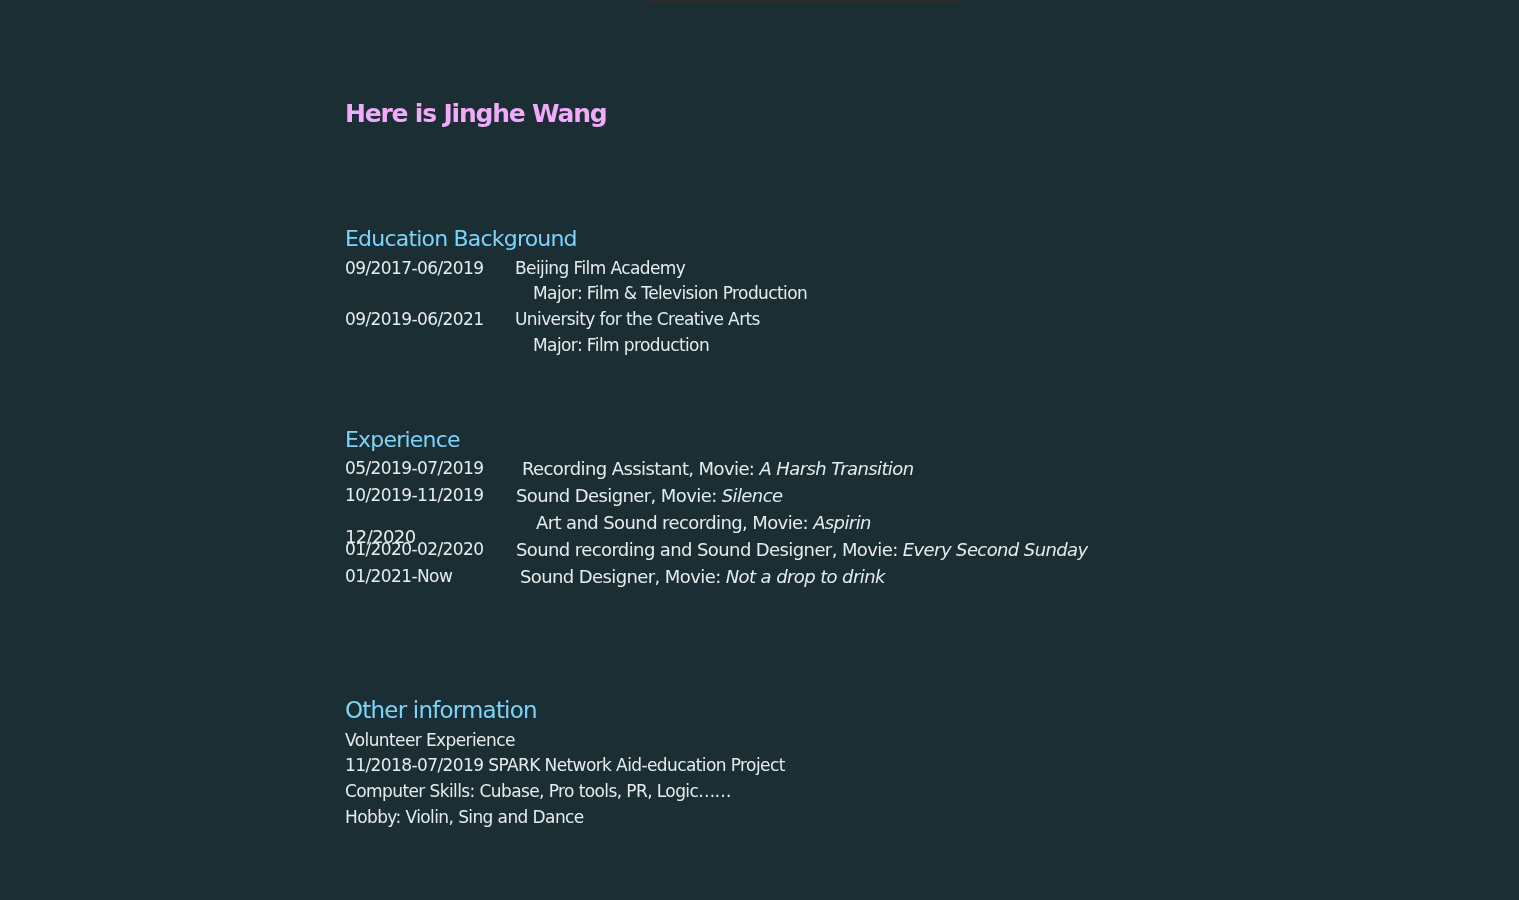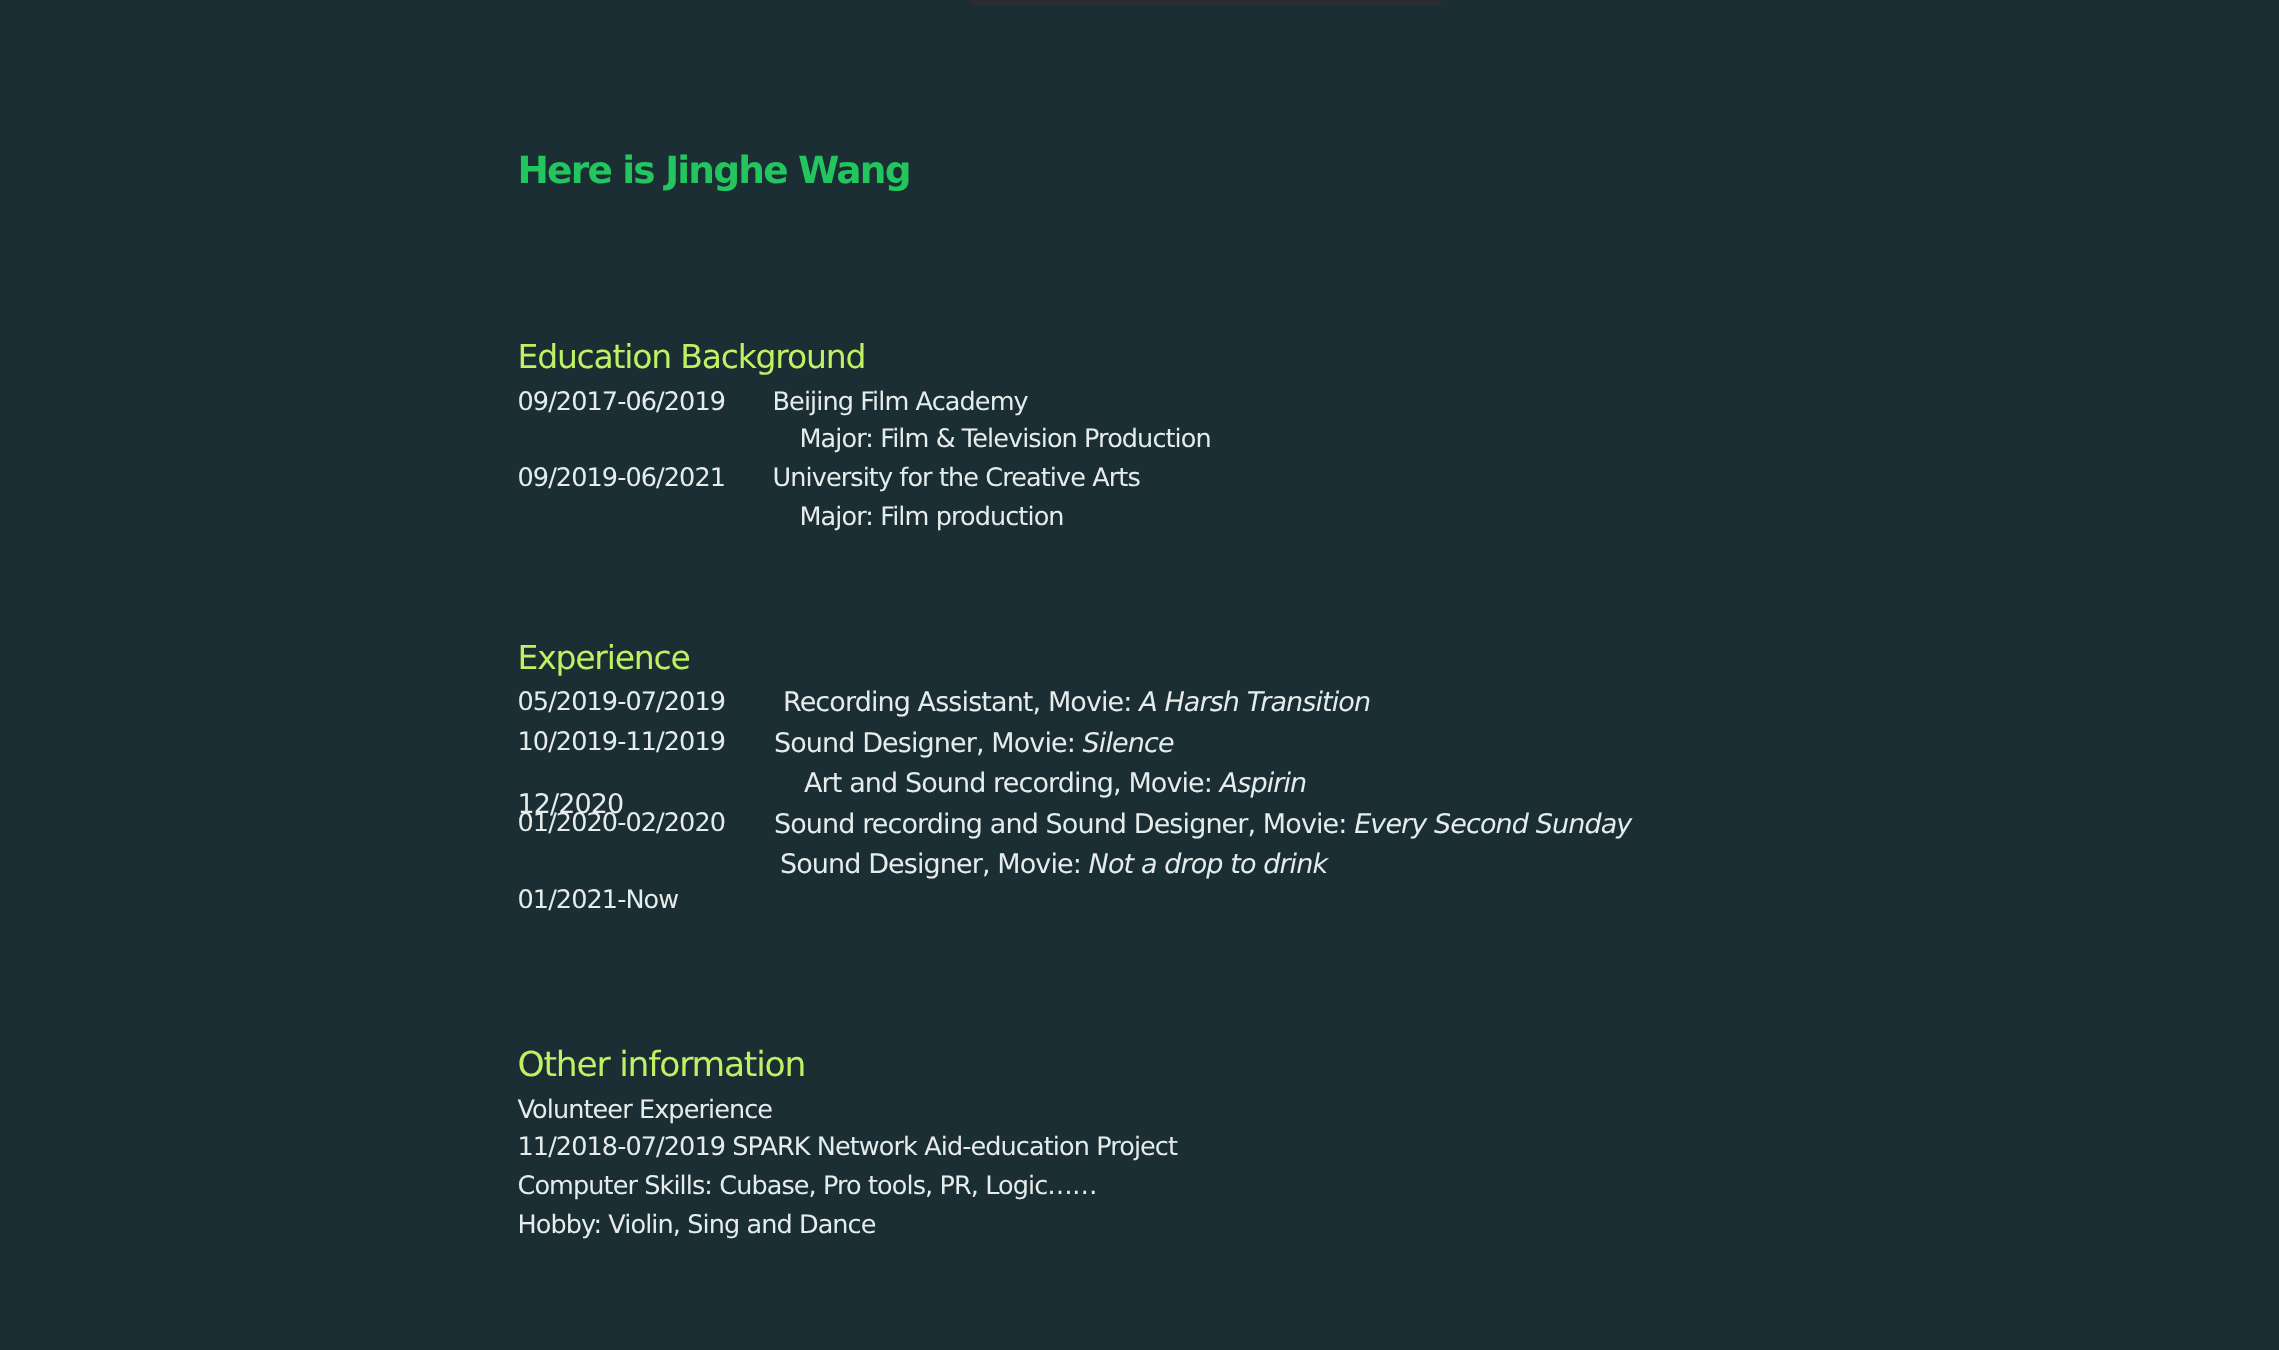--- a/index.html
+++ b/index.html
@@ -29,29 +29,29 @@
       top: 0;
       width: 900px;
     }
     .title {
       position: absolute;
       top: 99px;
       left: 0;
       font-size: 25px;
       font-weight: bold;
       letter-spacing: -1.2px;
-      color: #22c55e;
+      color: #f0abfc;
       white-space: nowrap;
     }
     .section-heading {
       position: absolute;
       left: 0;
       font-size: 22px;
       letter-spacing: -0.8px;
-      color: #bef264;
+      color: #7dd3fc;
       white-space: nowrap;
     }
     .row {
       position: absolute;
       left: 0;
       white-space: nowrap;
       color: #e6ecec;
     }
     .edu-row { font-size: 17px; letter-spacing: -0.6px; }
     .exp-row { font-size: 18px; letter-spacing: -0.6px; }
@@ -130,21 +130,21 @@
   </div>
 
   <div class="row exp-row" style="top:539px;">
     <span class="date" style="font-size:17px;">01/2020-02/2020</span>
     <span class="desc" style="left:171px;">
       <span>Sound recording and Sound Designer, Movie: </span><span class="movie">Every Second Sunday</span>
     </span>
   </div>
 
   <div class="row exp-row" style="top:566px;">
-    <span class="date" style="font-size:17px;margin-top:24px;">01/2021-Now</span>
+    <span class="date" style="font-size:17px;">01/2021-Now</span>
     <span class="desc" style="left:175px;">
       <span>Sound Designer, Movie: </span><span class="movie">Not a drop to drink</span>
     </span>
   </div>
 
   <div class="section-heading" style="top:697px; font-size:23px;">Other information</div>
 
   <div class="other-line" style="top:730px;">Volunteer Experience</div>
   <div class="other-line big" style="top:755px;">11/2018-07/2019 SPARK Network Aid-education Project</div>
   <div class="other-line big" style="top:781px;">Computer Skills: Cubase, Pro tools, PR, Logic……</div>

